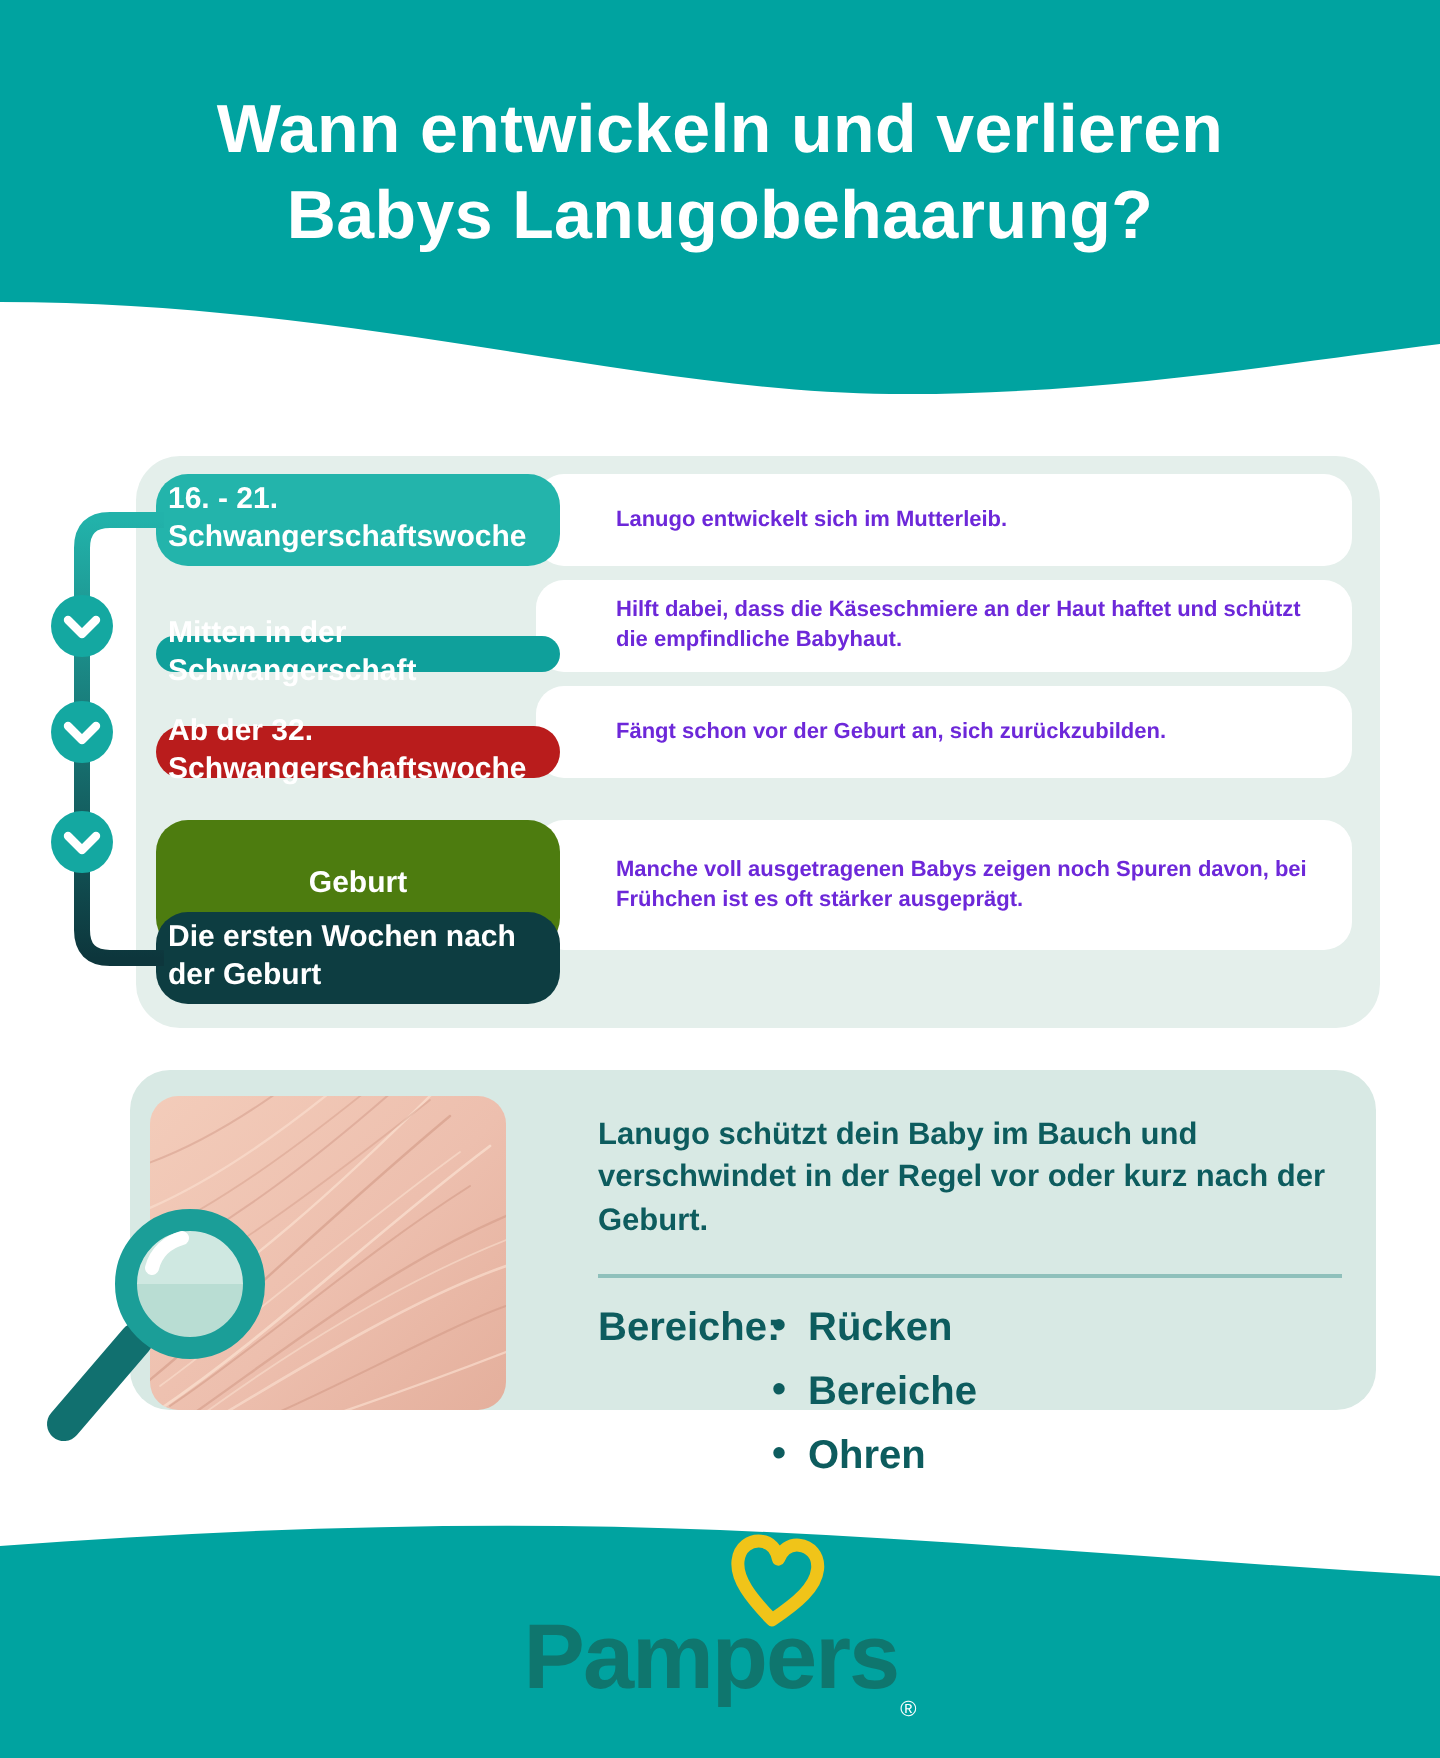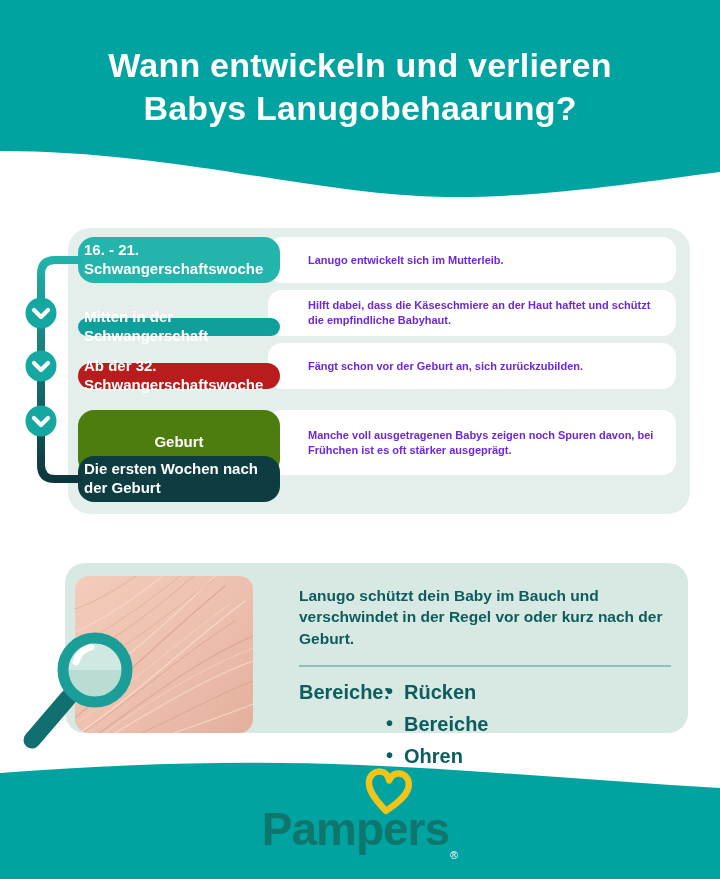--- a/index.html
+++ b/index.html
@@ -22,21 +22,21 @@
   .row-4{top:228px;height:46px;}
   .desc-box{position:absolute;left:200px;right:14px;top:0;bottom:0;background:#ffffff;
             border-radius:14px;display:flex;align-items:center;padding-left:28px;padding-right:8px;z-index:1;}
   .desc{margin:12px;font-size:11px;font-weight:600;color:#6d28d9;line-height:1.32;}
   .pill{position:absolute;left:10px;top:0;bottom:0;width:202px;border-radius:16px;z-index:2;
         display:flex;align-items:center;justify-content:center;text-align:left;
         color:#ffffff;font-size:15px;font-weight:700;line-height:1.25;padding:0 6px;box-sizing:border-box;}
   .tl-line-svg{position:absolute;left:20px;top:230px;width:70px;height:290px;z-index:3;}
 
   
-  .card{position:absolute;left:65px;top:563px;width:623px;height:170px;
+  .card{position:absolute;left:65px;top:535px;width:623px;height:170px;
         background:var(--card-bg);border-radius:20px;}
   .skin{position:absolute;left:10px;top:13px;width:178px;height:157px;border-radius:14px;overflow:hidden;
         background:linear-gradient(135deg,var(--skin-light-bg) 0%,var(--skin-base) 55%,var(--skin-deep) 100%);}
   .magnifier{position:absolute;left:-45px;top:55px;width:150px;height:140px;z-index:4;}
   .card-text{position:absolute;left:234px;top:22px;width:392px;color:var(--card-text);}
   .card-paragraph{margin:0;font-size:15.5px;font-weight:600;line-height:1.38;}
   .card-divider{margin:16px 0 14px 0;height:1.5px;width:372px;background:var(--divider);border:none;}
   .areas{display:flex;font-size:20px;font-weight:600;}
   .areas-label{width:87px;font-weight:700;}
   .area-list{list-style:none;margin:0;padding:0;}

